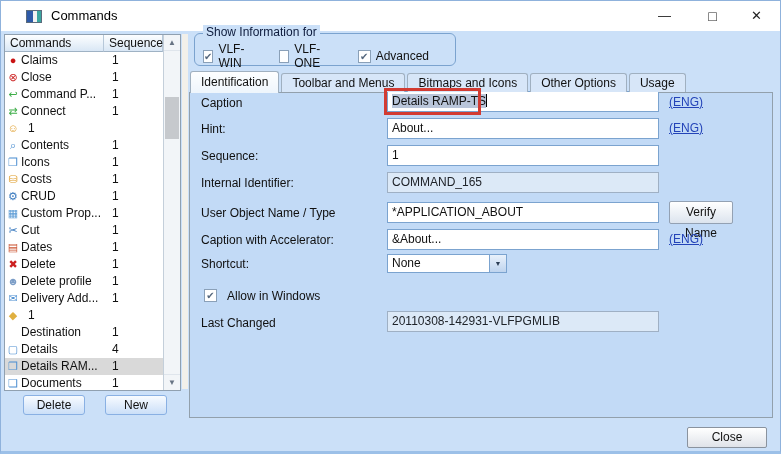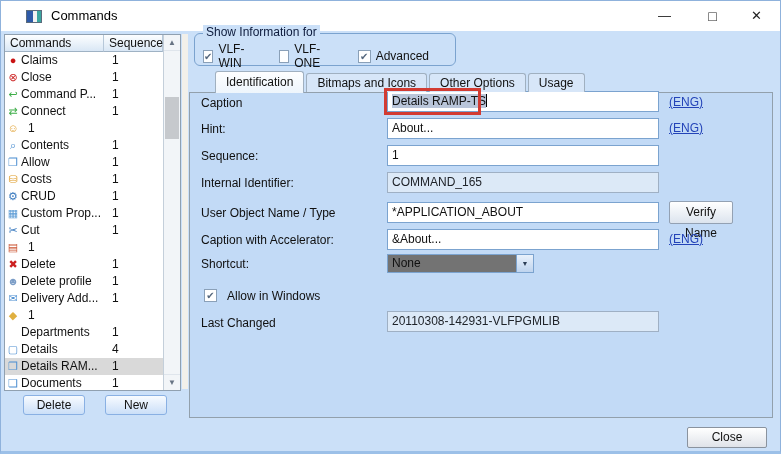--- a/index.html
+++ b/index.html
@@ -51,41 +51,41 @@
   
   #show-info{position:absolute;left:193px;top:32px;width:262px;height:33px;
     border:1px solid #7ba3cf;border-radius:6px;}
   #show-info-legend{position:absolute;left:8px;top:-9px;background:#cbe0f8;padding:0 3px;
     color:#0c1a3c;}
   #show-info-opts{position:absolute;left:8px;top:8px;display:flex;}
   .cb{display:flex;align-items:center;margin-right:26px;}
   .cb-box{width:13px;height:13px;background:#fff;border:1px solid #8aa0b8;margin-right:5px;
     text-align:center;line-height:12px;font-size:10px;color:#56687e;}
   
-  #tabbar{position:absolute;left:189px;top:72px;height:25px;display:flex;z-index:3;margin-left:25px;}
+  #tabbar{position:absolute;left:189px;top:72px;height:25px;display:flex;z-index:3;}
   .tab{background:#d7e6f8;border:1px solid #a0b0c0;border-bottom:none;border-radius:3px 3px 0 0;
     padding:0 10px;margin-right:2px;line-height:18px;height:19px;}
   .tab.active{background:linear-gradient(#fdfeff,#eef5fc);height:22px;margin-top:-2px;
     line-height:21px;}
   #tab-page{position:absolute;left:188px;top:91px;width:584px;height:326px;background:#c2daf6;
     border:1px solid #92a0ac;}
   
   .flabel{position:absolute;color:#101010;}
   .finput{position:absolute;left:386px;width:272px;height:21px;background:#fff;
     border:1px solid #7ba3cf;padding:2px 4px;line-height:15px;overflow:hidden;white-space:nowrap;}
   .readonly{background:#dce9f7;border:1px solid #9fb0c4;color:#20242a;}
   .sel-text{background:#b9c5d9;}
   .caret{display:inline-block;width:1px;height:13px;background:#000;vertical-align:-2px;}
   #red-annotation{position:absolute;left:383px;top:87px;width:97px;height:27px;
     border:3px solid #d23b32;z-index:5;pointer-events:none;}
   .eng-link{position:absolute;left:668px;color:#2343b8;text-decoration:underline;}
   #verify-btn{position:absolute;left:668px;top:200px;width:64px;height:23px;
     background:linear-gradient(#ffffff,#dce4ee);border:1px solid #93a1b3;border-radius:2px;
     text-align:center;line-height:21px;}
-  #shortcut-combo{position:absolute;left:386px;top:253px;width:147px;height:19px;background:#737373;
+  #shortcut-combo{position:absolute;left:386px;top:253px;width:120px;height:19px;background:#ffffff;
     border:1px solid #7ba3cf;}
   #shortcut-text{position:absolute;left:4px;top:1px;line-height:15px;}
   #shortcut-drop{position:absolute;right:0;top:0;width:17px;height:17px;
     background:linear-gradient(#e9f1fb,#bfd4ee);border-left:1px solid #7ba3cf;text-align:center;
     line-height:17px;font-size:7px;color:#2c3e55;}
   #allow-box{position:absolute;left:203px;top:288px;}
   #allow-label{position:absolute;left:226px;top:288px;}
   
   #close-btn{position:absolute;left:686px;top:426px;width:80px;height:21px;
     background:linear-gradient(#ffffff,#dfe3e9);border:1px solid #8a939e;border-radius:2px;
@@ -132,21 +132,21 @@
           <span class="ic" style="color: rgb(224, 160, 48);">☺</span>
           <span class="seq">1</span>
         </div>
         <div class="row">
           <span class="ic" style="color: rgb(77, 143, 209);">⌕</span>
           <span class="lbl">Contents</span>
           <span class="seq">1</span>
         </div>
         <div class="row">
           <span class="ic" style="color: rgb(77, 143, 209);">❐</span>
-          <span class="lbl">Allow</span>
+          <span class="lbl">Icons</span>
           <span class="seq">1</span>
         </div>
         <div class="row">
           <span class="ic" style="color: rgb(224, 160, 48);">⛁</span>
           <span class="lbl">Costs</span>
           <span class="seq">1</span>
         </div>
         <div class="row">
           <span class="ic" style="color: rgb(58, 122, 191);">⚙</span>
           <span class="lbl">CRUD</span>
@@ -157,20 +157,21 @@
           <span class="lbl">Custom Prop...</span>
           <span class="seq">1</span>
         </div>
         <div class="row">
           <span class="ic" style="color: rgb(58, 122, 191);">✂</span>
           <span class="lbl">Cut</span>
           <span class="seq">1</span>
         </div>
         <div class="row">
           <span class="ic" style="color: rgb(204, 85, 51);">▤</span>
+          <span class="lbl">Dates</span>
           <span class="seq">1</span>
         </div>
         <div class="row">
           <span class="ic" style="color: rgb(204, 32, 32);">✖</span>
           <span class="lbl">Delete</span>
           <span class="seq">1</span>
         </div>
         <div class="row">
           <span class="ic" style="color: rgb(122, 156, 198);">☻</span>
           <span class="lbl">Delete profile</span>
@@ -180,21 +181,21 @@
           <span class="ic" style="color: rgb(77, 143, 209);">✉</span>
           <span class="lbl">Delivery Add...</span>
           <span class="seq">1</span>
         </div>
         <div class="row">
           <span class="ic" style="color: rgb(224, 176, 64);">◆</span>
           <span class="seq">1</span>
         </div>
         <div class="row">
           <span class="ic" style="color: rgb(0, 0, 0);"></span>
-          <span class="lbl">Departments</span>
+          <span class="lbl">Destination</span>
           <span class="seq">1</span>
         </div>
         <div class="row">
           <span class="ic" style="color: rgb(77, 143, 209);">▢</span>
           <span class="lbl">Details</span>
           <span class="seq">4</span>
         </div>
         <div class="row selected">
           <span class="ic" style="color: rgb(77, 143, 209);">❐</span>
           <span class="lbl">Details RAM...</span>
@@ -230,20 +231,21 @@
         </span>
         <span class="cb">
           <span class="cb-box">✔</span>
           <span>Advanced</span>
         </span>
       </div>
   </div>
 
   <div id="tabbar">
       <div class="tab active">Identification</div>
+      <div class="tab">Toolbar and Menus</div>
       <div class="tab">Bitmaps and Icons</div>
       <div class="tab">Other Options</div>
       <div class="tab">Usage</div>
     </div>
   <div id="tab-page"></div>
 
   <span class="flabel" style="left:200px;top:95px">Caption</span>
   <span class="flabel" style="left:200px;top:121px">Hint:</span>
   <span class="flabel" style="left:200px;top:148px">Sequence:</span>
   <span class="flabel" style="left:200px;top:175px">Internal Identifier:</span>

